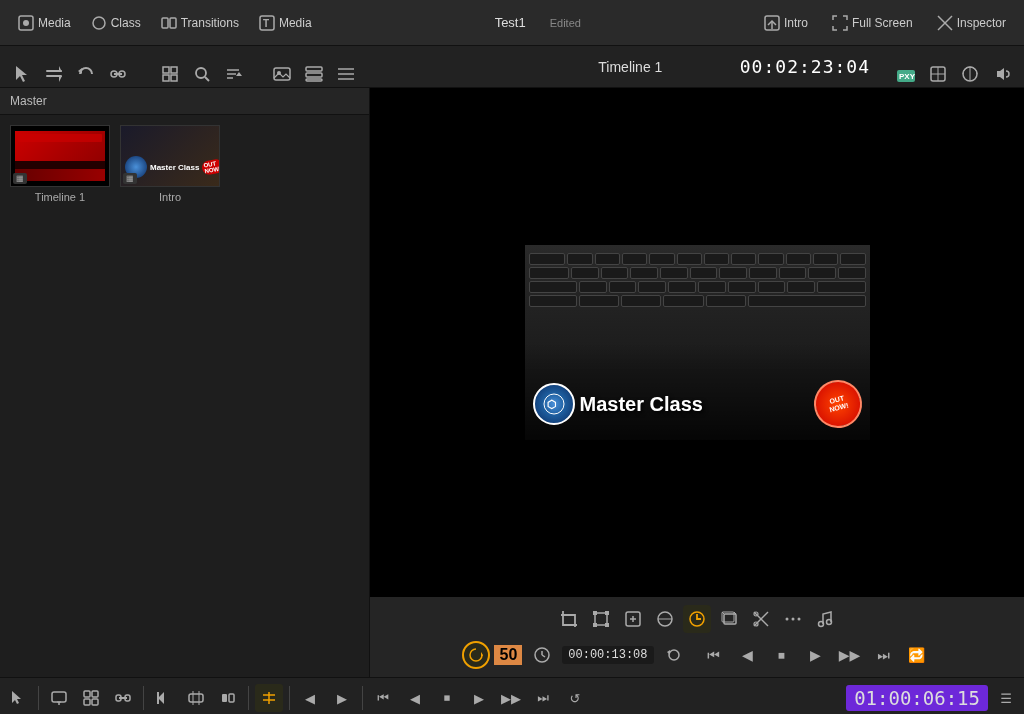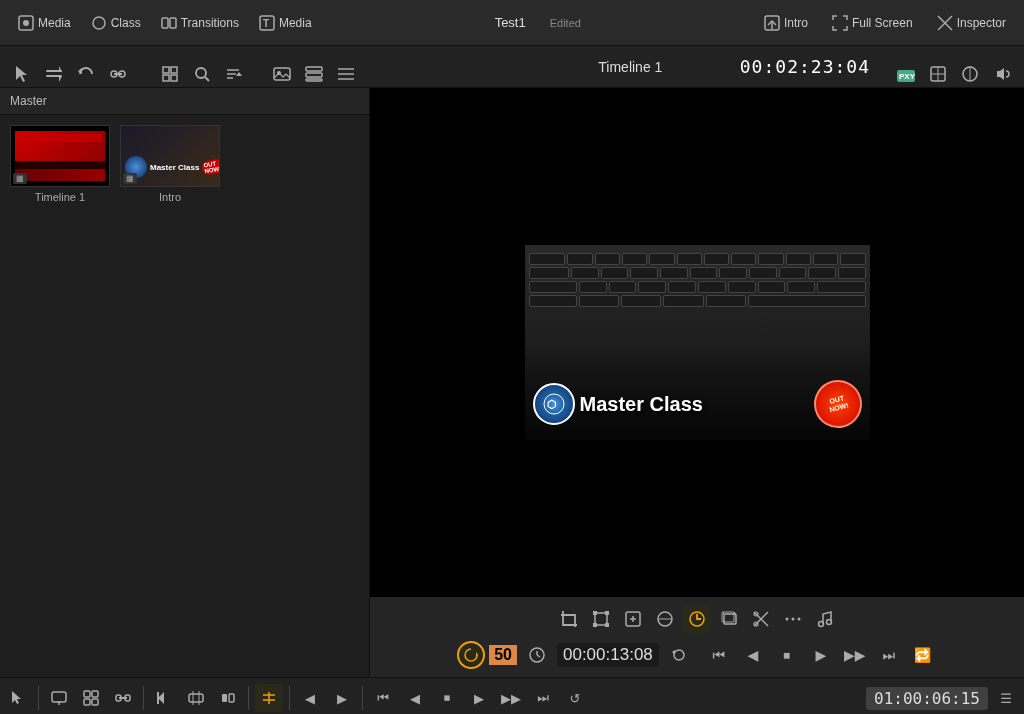--- a/index.html
+++ b/index.html
@@ -269,22 +269,22 @@
       height: 28px;
       display: flex;
       align-items: center;
       justify-content: center;
       cursor: pointer;
       color: #aaa;
       font-size: 14px;
       border-radius: 4px;
     }
     .timecode-small {
-      font-family: Liberation Sans, sans-serif;
-      font-size: 17px;
+      font-family: Liberation Mono, monospace;
+      font-size: 12px;
       color: #ddd;
       background: #1a1a1a;
       padding: 2px 6px;
       border-radius: 3px;
     }
     .in-out-badge {
       background: #d84;
       color: #000;
       font-size: 16px;
       font-weight: bold;
@@ -313,23 +313,23 @@
       cursor: pointer;
       color: #aaa;
       font-size: 13px;
       border-radius: 3px;
     }
     .timeline-tool-btn.active { color: #f0a000; background: #2a2a1a; }
     .timeline-sep { width: 1px; height: 24px; background: #444; margin: 0 2px; }
     .tl-spacer { flex: 1; }
     .transport-timecode {
       font-family: monospace;
-      font-size: 16px;
+      font-size: 19px;
       color: #ddd;
-      background: #404040;
+      background: #6d28d9;
       padding: 2px 8px;
       border-radius: 3px;
     }
   </style>
 </head>
 <body>
 
 <div class="top-menu-bar">
   <div class="menu-item">
     <span class="menu-icon">

